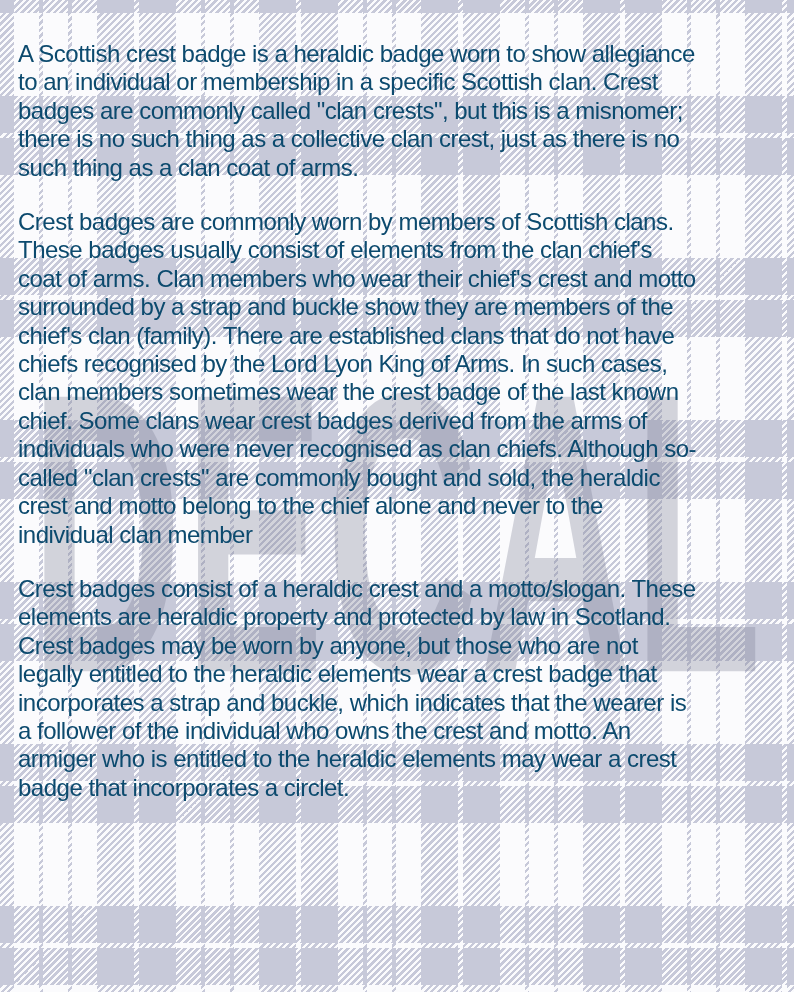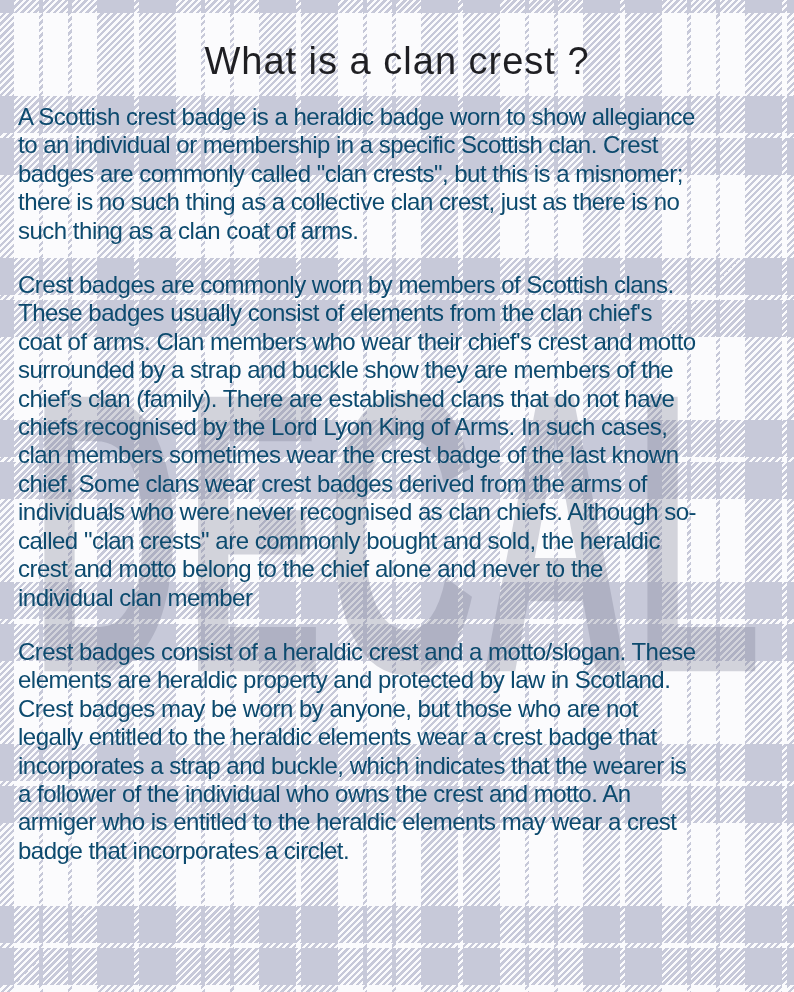--- a/index.html
+++ b/index.html
@@ -152,21 +152,20 @@
     <div class="tartan-warp"></div>
     <div class="tartan-weft"></div>
     <div class="tartan-weft-white"></div>
   </div>
 
   <div class="watermark" aria-hidden="true">
     <span class="wm2">DECAL</span>
   </div>
 
   <div class="content">
-    <h1>What is a clan crest ?</h1>
     <p>A Scottish crest badge is a heraldic badge worn to show allegiance
 to an individual or membership in a specific Scottish clan. Crest
 badges are commonly called "clan crests", but this is a misnomer;
 there is no such thing as a collective clan crest, just as there is no
 such thing as a clan coat of arms.</p>
     <p>Crest badges are commonly worn by members of Scottish clans.
 These badges usually consist of elements from the clan chief's
 coat of arms. Clan members who wear their chief's crest and motto
 surrounded by a strap and buckle show they are members of the
 chief's clan (family). There are established clans that do not have

